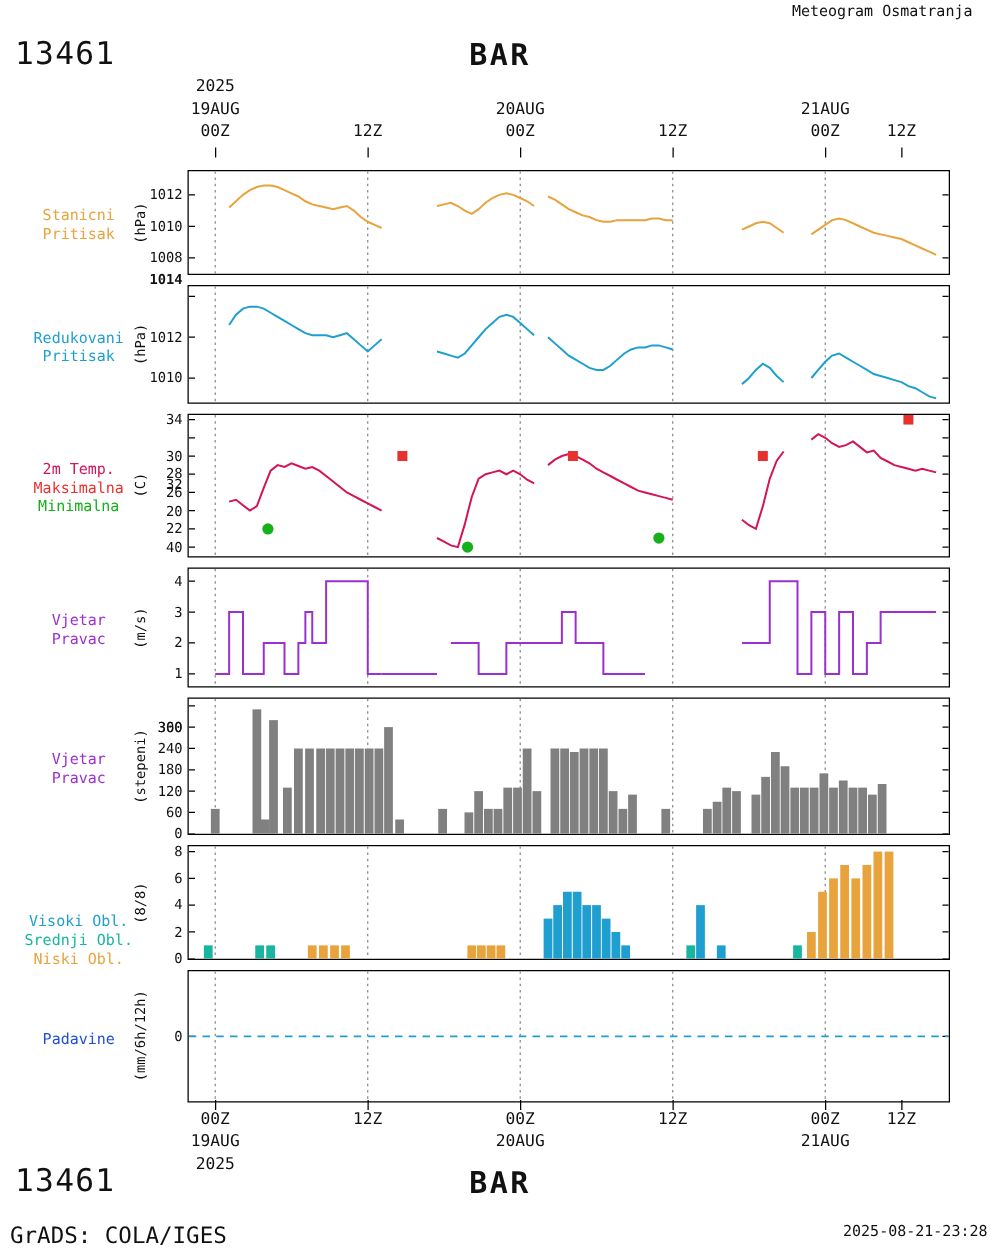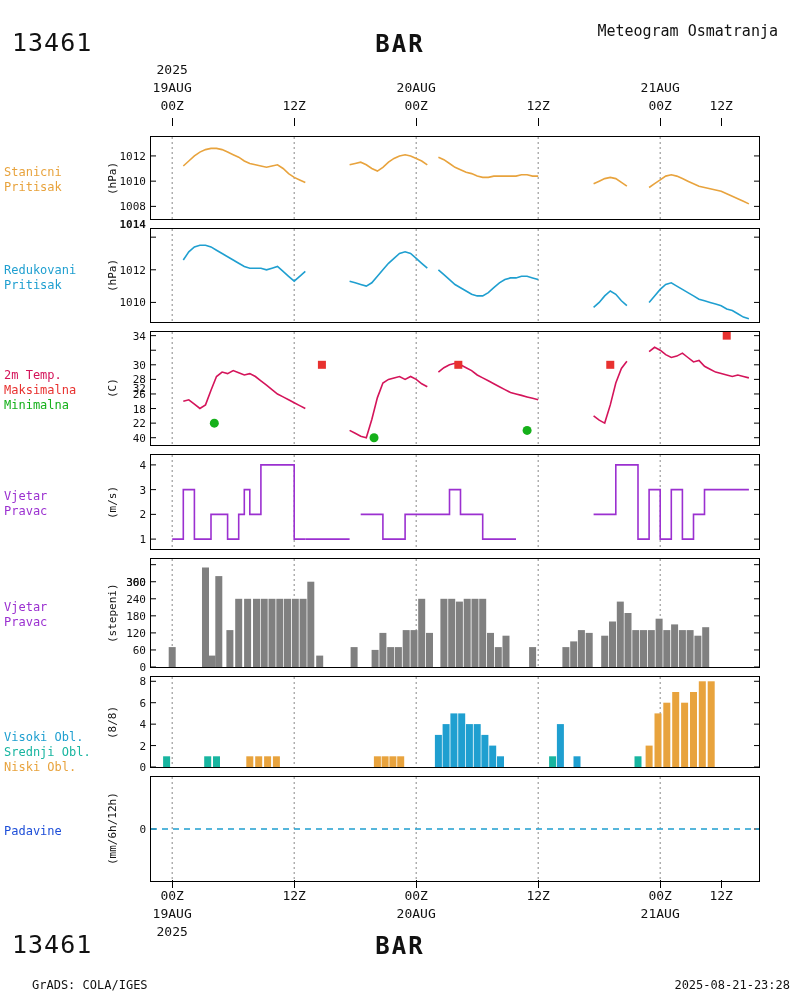--- a/index.html
+++ b/index.html
@@ -5,30 +5,30 @@
   html,body{margin:0;padding:0;}
   body{
     width:800px;height:1000px;background:#ffffff;
     font-family:"DejaVu Sans Mono", monospace;
     position:relative;overflow:hidden;
   }
   .abs{position:absolute;}
   
   #title-left{left:12px;top:28px;font-size:25px;color:#111;letter-spacing:1px;}
   #title-center{left:0;top:30px;width:800px;text-align:center;font-size:24px;color:#111;font-weight:bold;letter-spacing:2px;}
-  #title-right{right:22px;top:22px;font-size:15px;color:#111;}
+  #title-right{right:22px;top:2px;font-size:12px;color:#111;}
   #footer-left{left:12px;top:930px;font-size:25px;color:#111;letter-spacing:1px;}
   #footer-center{left:0;top:932px;width:800px;text-align:center;font-size:24px;color:#111;font-weight:bold;letter-spacing:2px;}
-  #credit{left:8px;top:978px;font-size:12px;color:#111;margin-left:24px;}
+  #credit{left:8px;top:978px;font-size:18px;color:#111;}
   #stamp{right:10px;top:978px;font-size:12px;color:#111;}
   
   .panel{position:absolute;left:150px;width:610px;border:1px solid #000;box-sizing:border-box;background:#fff;}
   .ylab{position:absolute;right:4px;transform:translateY(-50%);font-size:11px;color:#111;text-align:right;white-space:nowrap;}
   .unit{position:absolute;font-size:11px;color:#111;writing-mode:vertical-rl;transform:rotate(180deg);text-align:center;}
-  .rowlabel{position:absolute;font-size:12px;text-align:left;width:96px;left:4px;line-height:15px;}
+  .rowlabel{position:absolute;font-size:12px;text-align:center;width:96px;left:15px;line-height:15px;}
   
   #taxis-top{position:absolute;left:150px;top:78px;width:610px;height:56px;font-size:13px;color:#111;}
   #taxis-bottom{position:absolute;left:150px;top:888px;width:610px;height:56px;font-size:13px;color:#111;}
   .tick-lbl{position:absolute;transform:translateX(-50%);white-space:nowrap;}
   .tickmark{position:absolute;width:0;border-left:1px solid #000;}
   svg{display:block;}
 </style>
 </head>
 <body>
 
@@ -147,21 +147,21 @@
         <circle cx="63.327272727272714" cy="91.12903225806451" r="4.5" fill="#15b01a"></circle>
         <circle cx="223.0363636363636" cy="105.70967741935483" r="4.5" fill="#15b01a"></circle>
         <circle cx="376.090909090909" cy="98.41935483870968" r="4.5" fill="#15b01a"></circle>
       </svg>
     </div>
     <div class="ylab" style="top: 335.645px; left: 96px; width: 50px;">34</div>
     <div class="ylab" style="top: 350.226px; left: 96px; width: 50px; margin-top: 38px;">32</div>
     <div class="ylab" style="top: 364.806px; left: 96px; width: 50px;">30</div>
     <div class="ylab" style="top: 379.387px; left: 96px; width: 50px;">28</div>
     <div class="ylab" style="top: 393.968px; left: 96px; width: 50px;">26</div>
-    <div class="ylab" style="top: 408.548px; left: 96px; width: 50px;">18</div>
+    <div class="ylab" style="top: 408.548px; left: 96px; width: 50px;">20</div>
     <div class="ylab" style="top: 423.129px; left: 96px; width: 50px;">22</div>
     <div class="ylab" style="top: 437.71px; left: 96px; width: 50px;">40</div>
     <div class="rowlabel" style="top: 368px;">
       <div style="color: rgb(212, 20, 90);">2m Temp.</div>
       <div style="color: rgb(232, 49, 47);">Maksimalna</div>
       <div style="color: rgb(21, 176, 26);">Minimalna</div>
     </div>
     <div class="unit" style="left: 106px; top: 335px; height: 107px;">(C)</div>
     <div class="panel" style="top: 454px; height: 96px;">
       <svg width="608" height="94">

